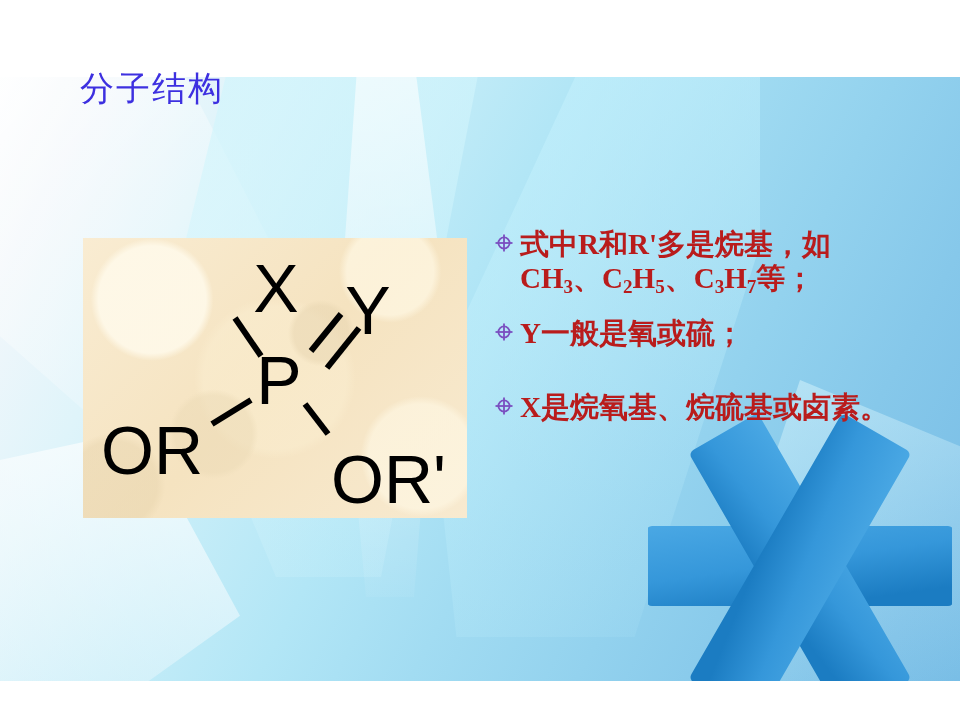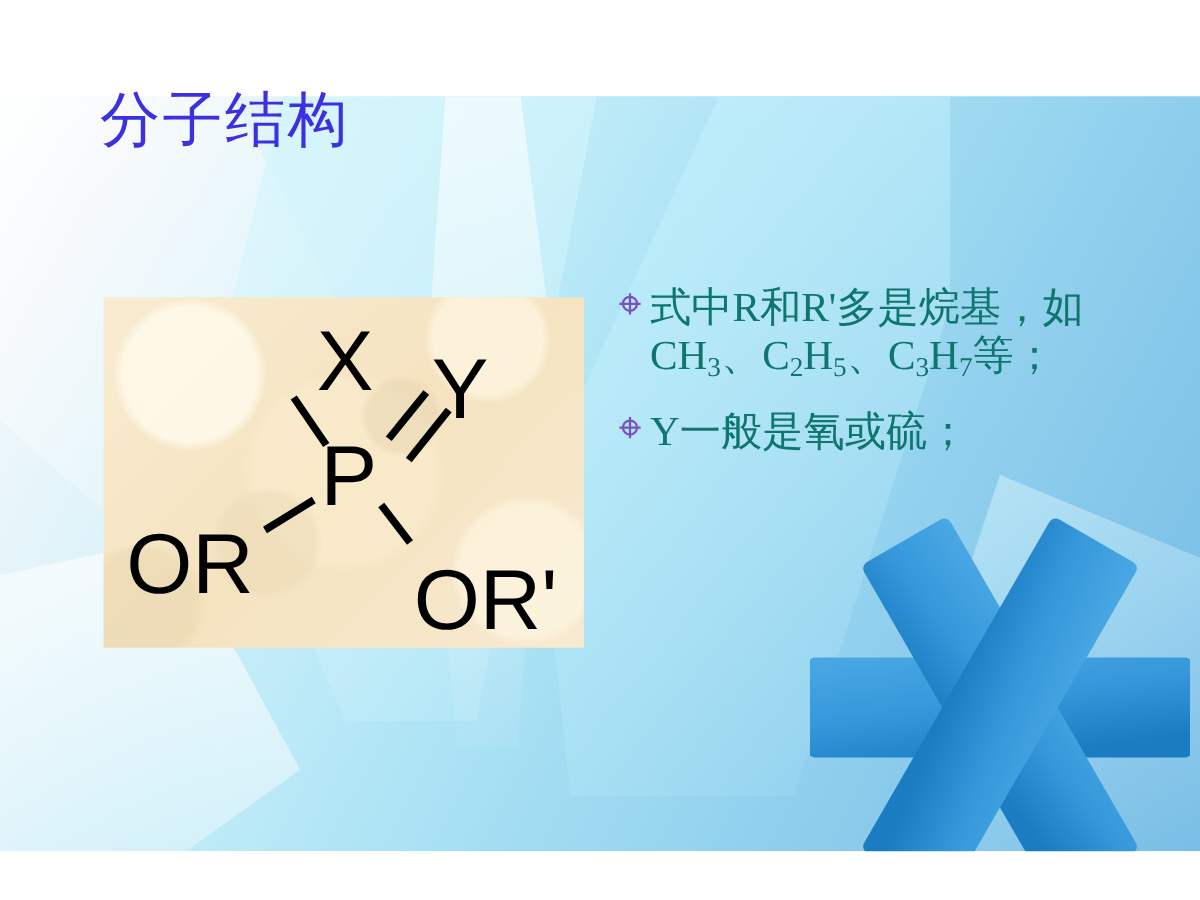--- a/index.html
+++ b/index.html
@@ -110,21 +110,21 @@
   }
   .asterisk svg { display: block; width: 100%; height: 100%; }
 
   
   .title {
     position: absolute;
     left: 80px;
     top: 70px;
     z-index: 5;
     font-family: "DejaVu Sans", sans-serif;
-    font-size: 48px;
+    font-size: 34px;
     font-weight: 400;
     color: #3d30e0;
     letter-spacing: 2px;
     line-height: 1.1;
     white-space: nowrap;
   }
 
   
   .struct-panel {
     position: absolute;
@@ -156,24 +156,24 @@
   .bullets {
     position: absolute;
     left: 494px;
     top: 228px;
     width: 410px;
     z-index: 5;
   }
   .bullet {
     position: relative;
     font-family: "Liberation Serif", "DejaVu Serif", serif;
-    font-weight: normal;
-    font-size: 33px;
+    font-weight: bold;
+    font-size: 29px;
     line-height: 1.16;
-    color: #0f766e;
+    color: #b91c1c;
     padding-left: 26px;
     margin-bottom: 14px;
   }
   .bullet-icon {
     position: absolute;
     left: 0;
     top: 5px;
     width: 20px;
     height: 20px;
   }
@@ -259,17 +259,27 @@
       <span class="bullet-icon">
         <svg viewBox="0 0 20 20" xmlns="http://www.w3.org/2000/svg">
           <circle cx="10" cy="10" r="5.6" fill="none" stroke="#7a4fc0" stroke-width="1.8"></circle>
           <line x1="10" y1="1.5" x2="10" y2="18.5" stroke="#7a4fc0" stroke-width="1.8"></line>
           <line x1="1.5" y1="10" x2="18.5" y2="10" stroke="#7a4fc0" stroke-width="1.8"></line>
         </svg>
       </span>
       <span>Y一般是氧或硫；</span>
     </div>
 
+    <div class="bullet b3">
+      <span class="bullet-icon">
+        <svg viewBox="0 0 20 20" xmlns="http://www.w3.org/2000/svg">
+          <circle cx="10" cy="10" r="5.6" fill="none" stroke="#7a4fc0" stroke-width="1.8"></circle>
+          <line x1="10" y1="1.5" x2="10" y2="18.5" stroke="#7a4fc0" stroke-width="1.8"></line>
+          <line x1="1.5" y1="10" x2="18.5" y2="10" stroke="#7a4fc0" stroke-width="1.8"></line>
+        </svg>
+      </span>
+      <span>X是烷氧基、烷硫基或卤素。</span>
+    </div>
 
   </div>
 
   <div class="bg-white-bottom"></div>
 </div>
 
 </body></html>

